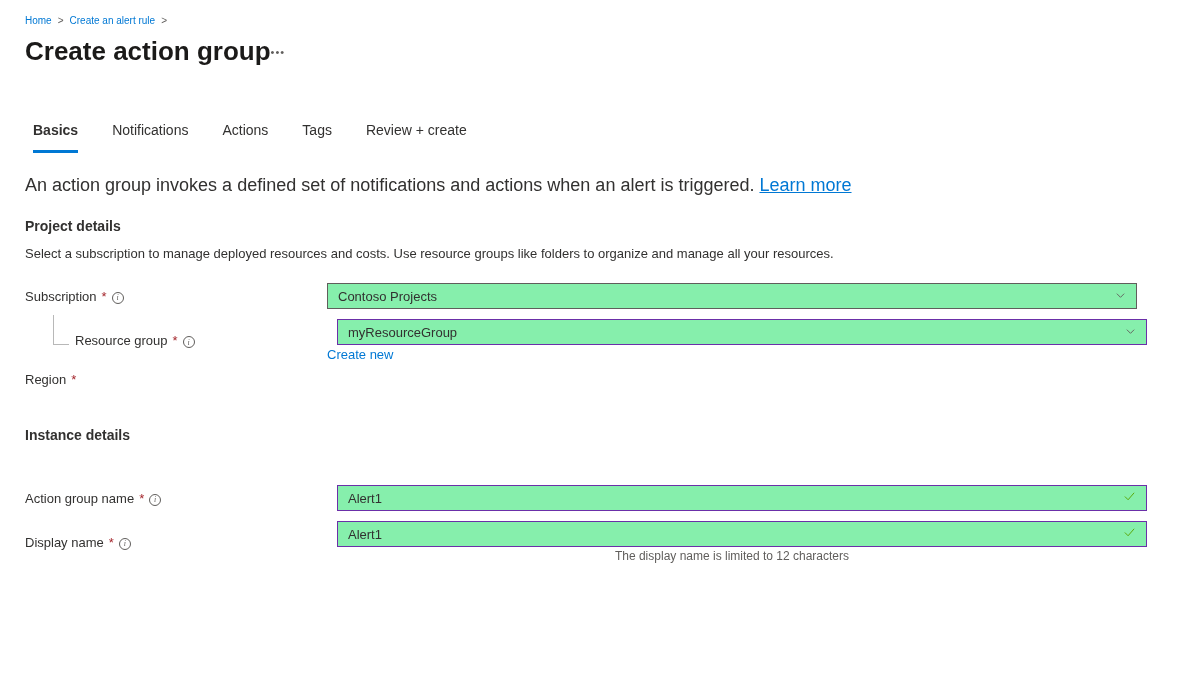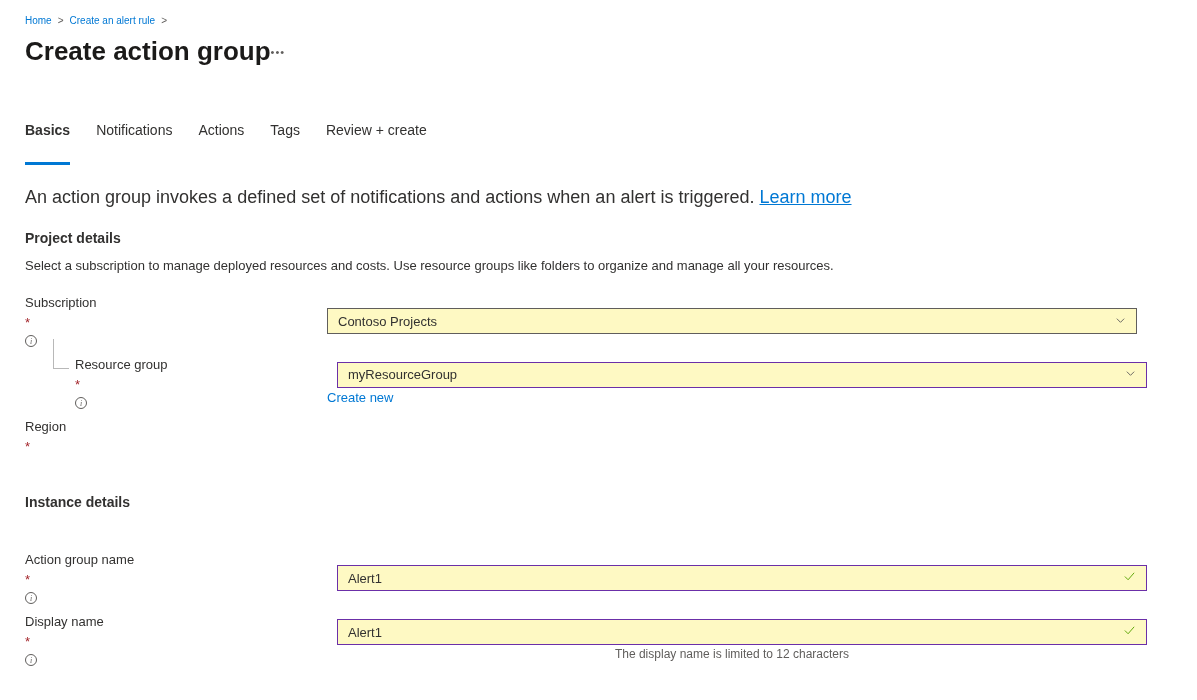--- a/index.html
+++ b/index.html
@@ -48,23 +48,24 @@
     }
     .tabs {
       display: flex;
       gap: 26px;
       border-bottom: none;
       margin-bottom: 22px;
     }
     .tab {
       font-size: 14px;
       color: #323130;
-      padding-bottom: 24px;
+      padding-bottom: 12px;
       cursor: pointer;
       border-bottom: 3px solid transparent;
+      margin-left: 8px;
     }
     .tab.active {
       font-weight: 600;
       border-bottom: 3px solid #0078d4;
     }
     .description {
       font-size: 18px;
       color: #323130;
       margin-bottom: 22px;
     }
@@ -97,26 +98,25 @@
       left: 28px;
       top: -18px;
       width: 16px;
       height: 30px;
       border-left: 1px solid #b8b8b8;
       border-bottom: 1px solid #b8b8b8;
     }
     .label-cell {
       width: 302px;
       display: flex;
-      align-items: flex-start;
+      align-items: flex-end;
       gap: 5px;
       font-size: 13px;
       color: #323130;
       flex-shrink: 0;
-      flex-direction: column;
     }
     .asterisk {
       color: #a4262c;
     }
     .info-icon {
       width: 12px;
       height: 12px;
       border: 1px solid #605e5c;
       border-radius: 50%;
       display: inline-flex;
@@ -129,21 +129,21 @@
       cursor: default;
     }
     .select-box, .text-input {
       width: 100%;
       height: 26px;
       border: 1px solid #605e5c;
       padding: 0 10px;
       font-size: 13px;
       font-family: inherit;
       color: #323130;
-      background: #fef9c3;
+      background: #86efac;
       position: relative;
       display: flex;
       align-items: center;
       justify-content: space-between;
       cursor: pointer;
     }
     .select-box.focused, .text-input.focused {
       border-color: #6b2fa8;
       margin-left: 10px;
     }

